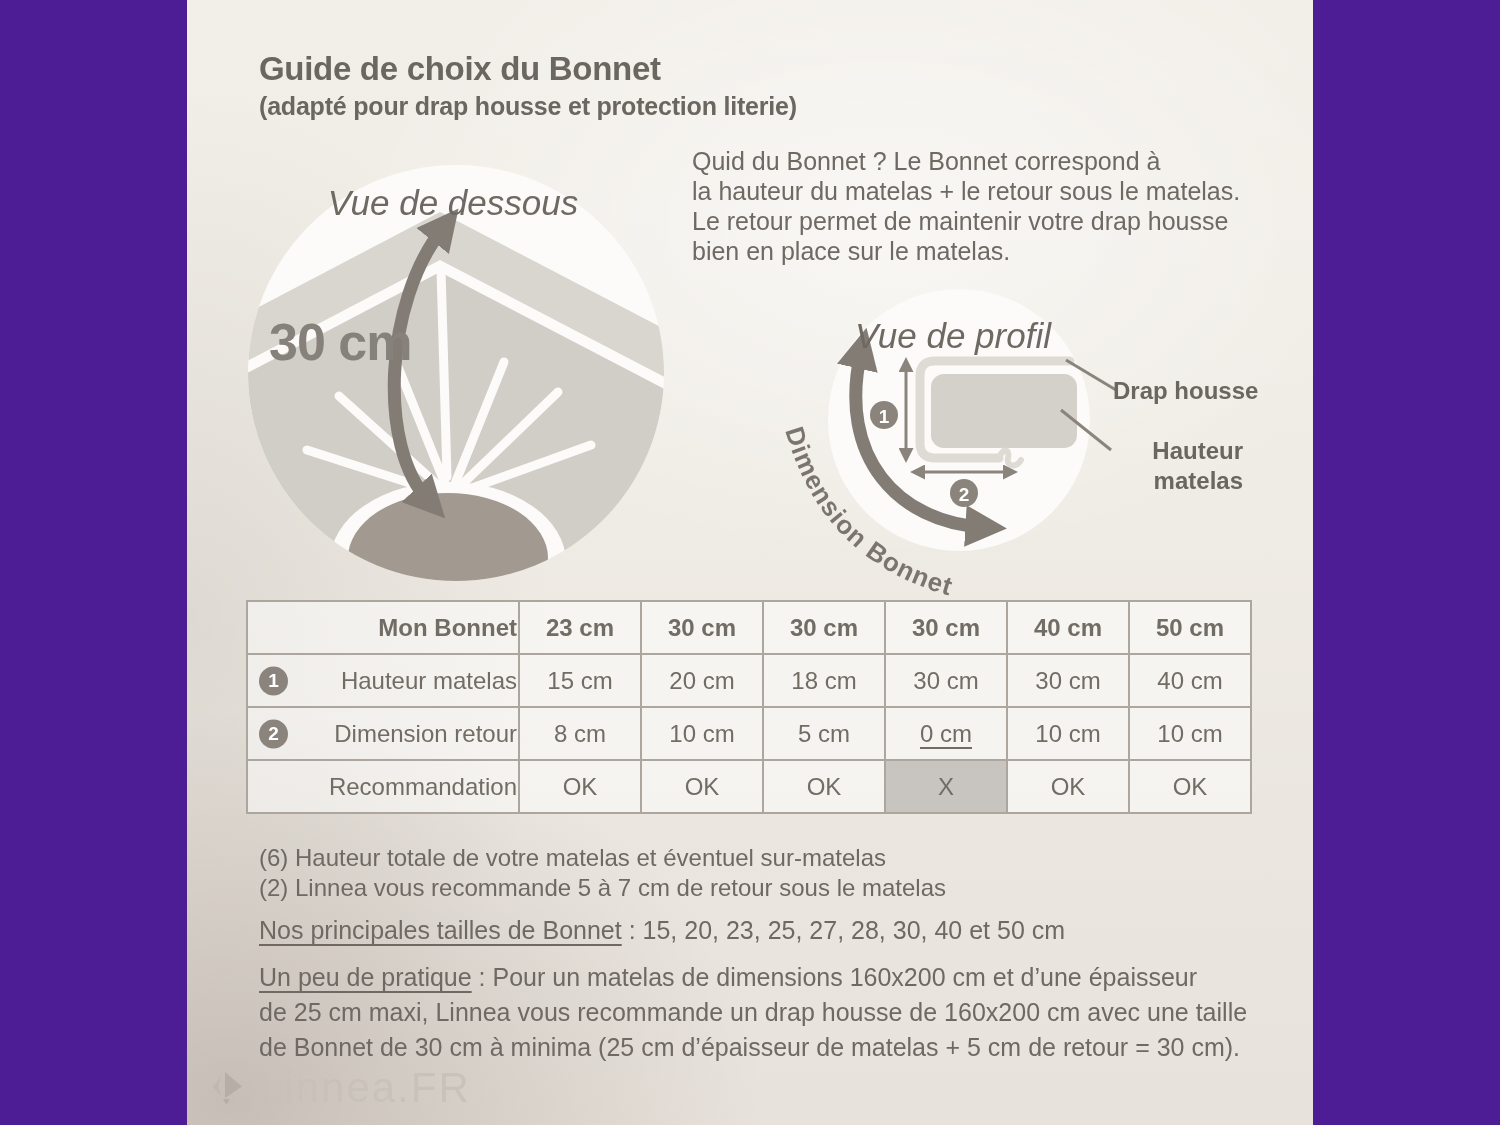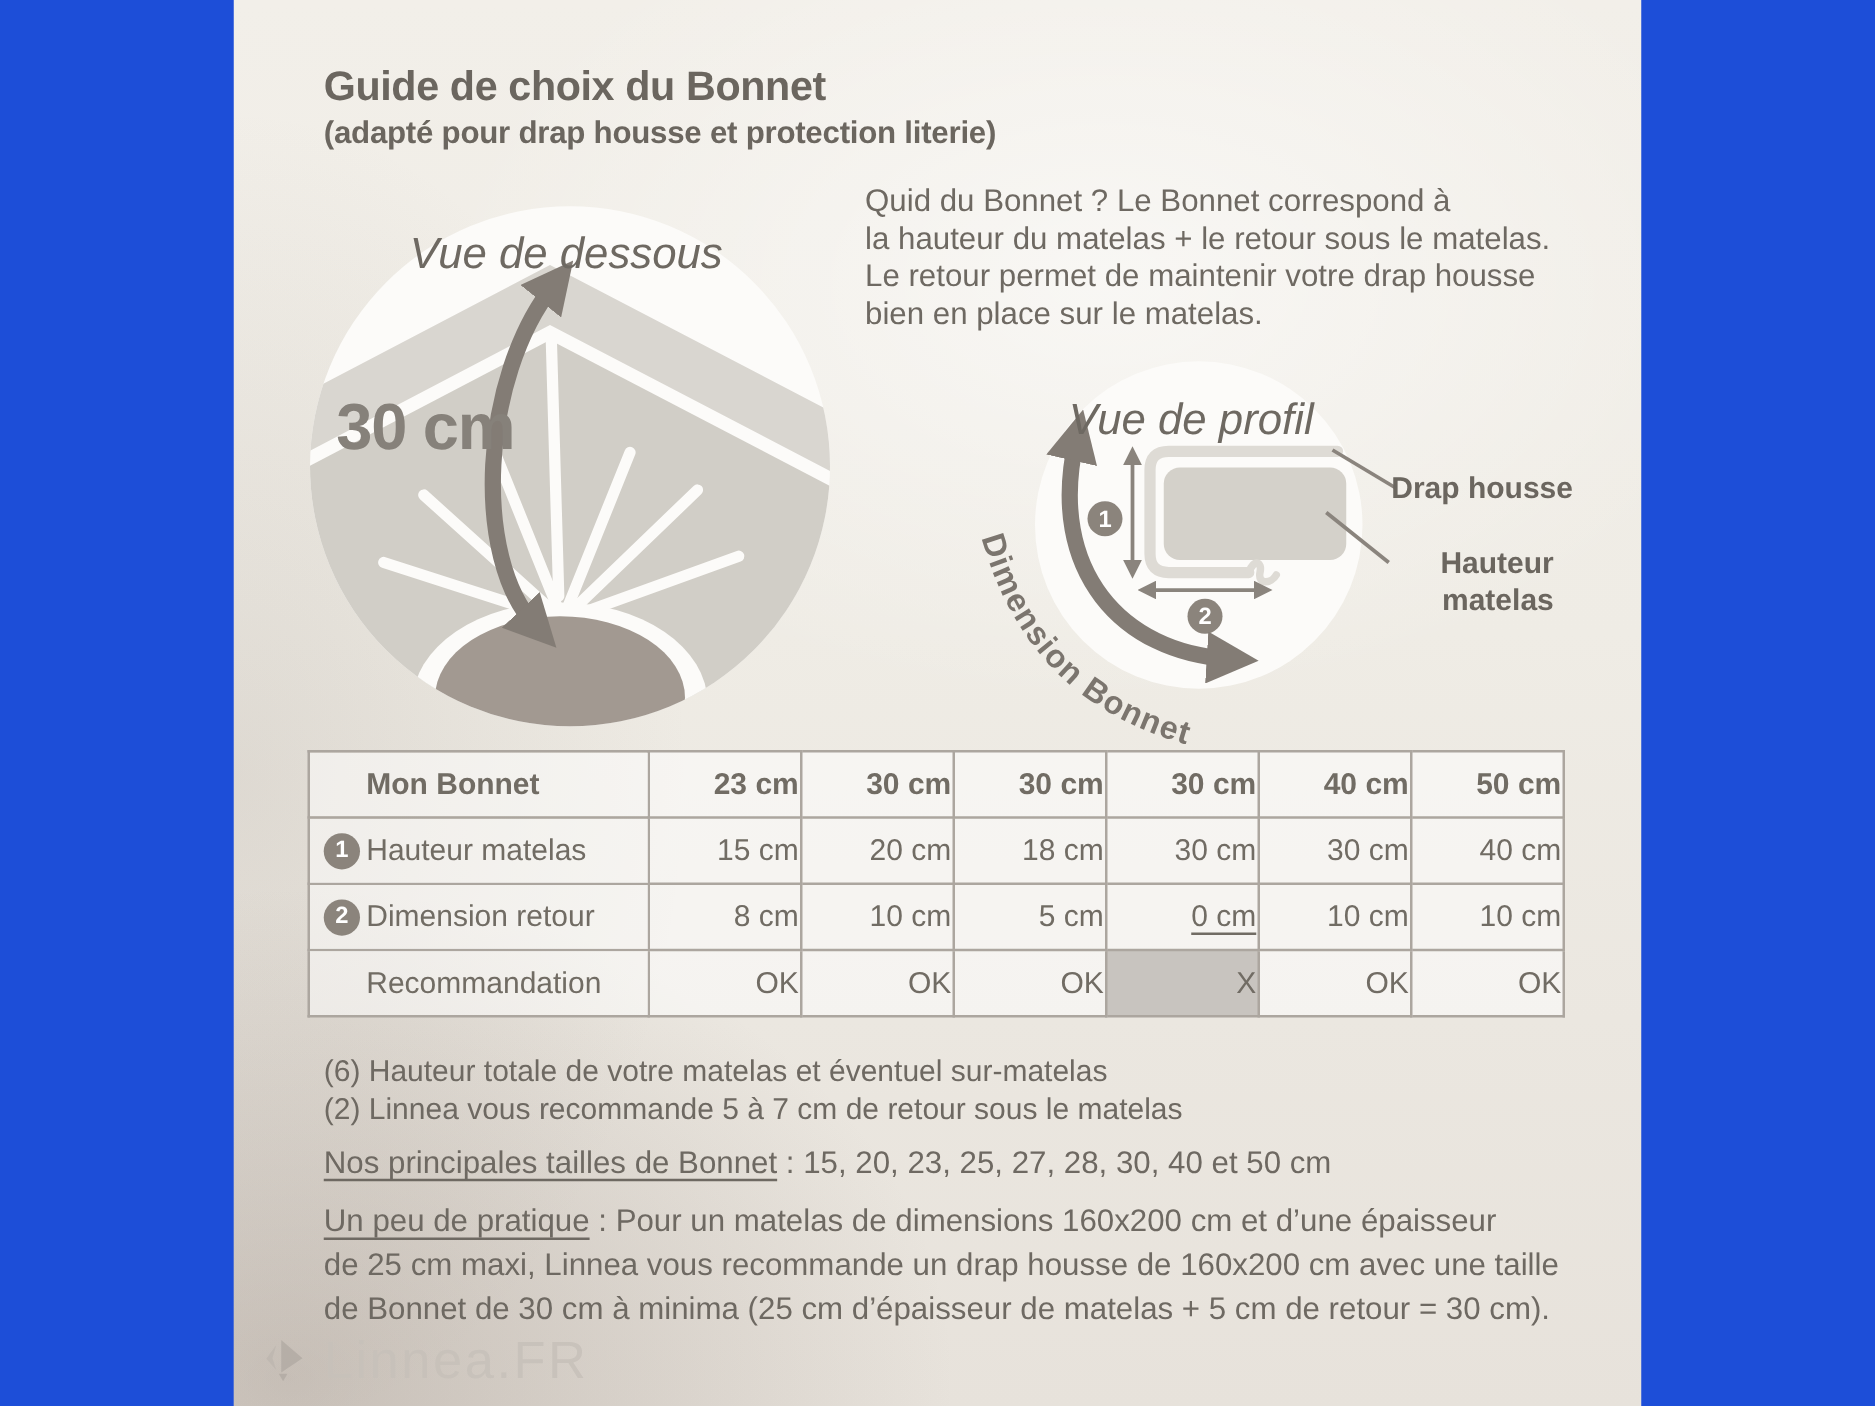--- a/index.html
+++ b/index.html
@@ -1,41 +1,41 @@
 <!DOCTYPE html>
 <html><head>
 <meta charset="utf-8">
 <style>
   html,body{margin:0;padding:0;background:#ffffff;}
   *{box-sizing:border-box;}
   body{font-family:"Liberation Sans", sans-serif;}
-  .canvas{position:relative;width:1500px;height:1125px;background:#1d4ed8;overflow:hidden;}
+  .canvas{position:relative;width:1500px;height:1125px;background:#4c1d95;overflow:hidden;}
   .content{
     position:absolute;left:187px;top:0;width:1126px;height:1125px;
     background:
       radial-gradient(ellipse 820px 520px at 62% 20%, rgba(255,255,255,0.55), rgba(255,255,255,0) 65%),
       radial-gradient(ellipse 760px 560px at 4% 98%, rgba(125,110,100,0.30), rgba(125,110,100,0) 70%),
       radial-gradient(ellipse 520px 760px at 0% 55%, rgba(140,128,118,0.16), rgba(140,128,118,0) 70%),
       linear-gradient(to bottom, #f2efe9 0%, #efece5 45%, #e7e2db 100%);
   }
   .abs{position:absolute;}
   .ink{color:#6b665f;}
   .title{font-size:33px;font-weight:bold;letter-spacing:-0.3px;}
   .subtitle{font-size:25px;font-weight:bold;letter-spacing:-0.2px;}
   .intro{font-size:25px;line-height:30px;color:#6e6962;}
   .caption{font-size:35px;font-style:italic;color:#6e6962;transform:translateX(-50%);white-space:nowrap;}
   .measure{font-size:52px;font-weight:bold;color:#86817a;letter-spacing:-1px;}
   .sidelabel{font-size:24px;font-weight:bold;color:#6b665f;line-height:30px;text-align:right;}
   .bonnet-table{border-collapse:collapse;table-layout:fixed;width:1004px;}
   .bonnet-table td{
     border:2px solid #aca69f;background:rgba(255,255,255,0.52);
-    height:53px;text-align:right;font-size:24px;color:#716c64;vertical-align:middle;
+    height:53px;text-align:center;font-size:24px;color:#716c64;vertical-align:middle;
   }
   .bonnet-table tr.hdr td{font-weight:bold;}
-  td.lbl{text-align:left;padding-left:45px;position:relative;}
+  td.lbl{text-align:right;padding-left:45px;position:relative;}
   td.col-l{width:272px;} td.col-v{width:122px;}
   .badge{
     position:absolute;left:11px;top:50%;transform:translateY(-50%);
     width:29px;height:29px;border-radius:50%;background:#8b847c;color:#ffffff;
     font-weight:bold;font-size:19px;display:flex;align-items:center;justify-content:center;
   }
   td.reject{background:#c8c4bf;}
   .u{text-decoration:underline;text-underline-offset:5px;text-decoration-thickness:2px;}
   .notes{font-size:24px;line-height:30px;color:#6e6962;}
   .bodyline{font-size:25px;color:#6e6962;}

